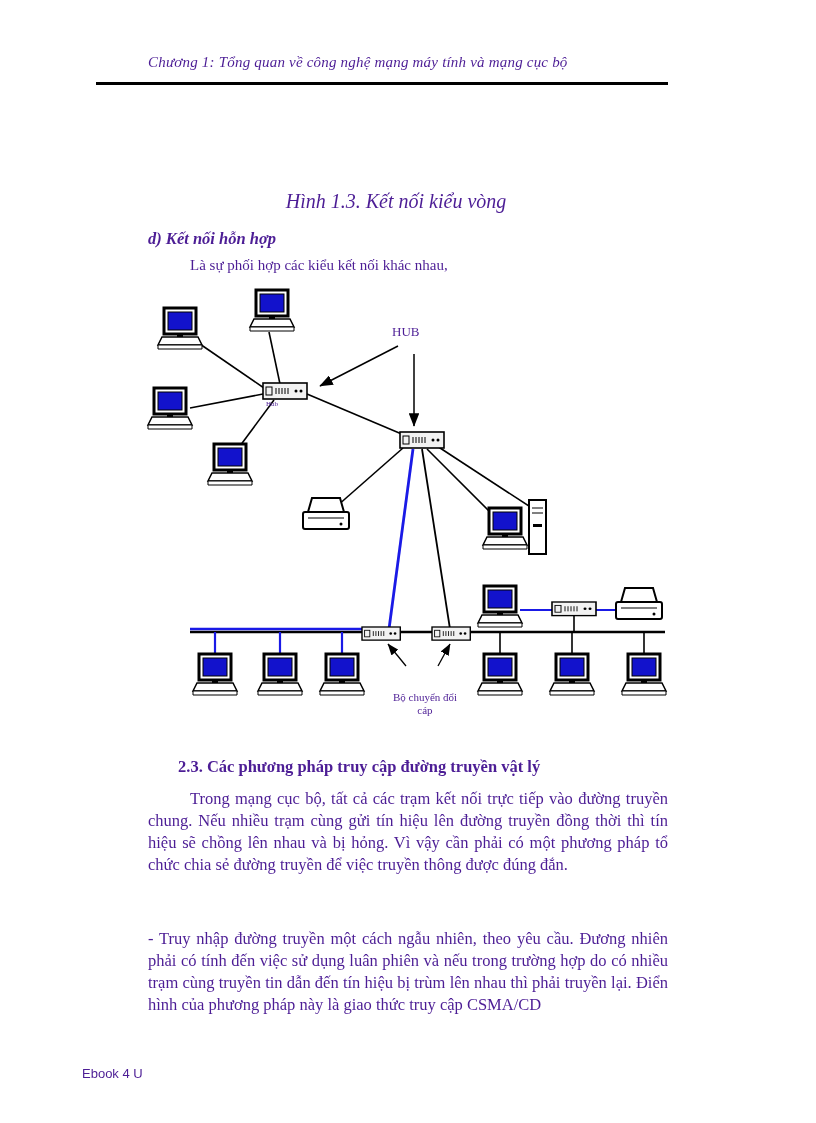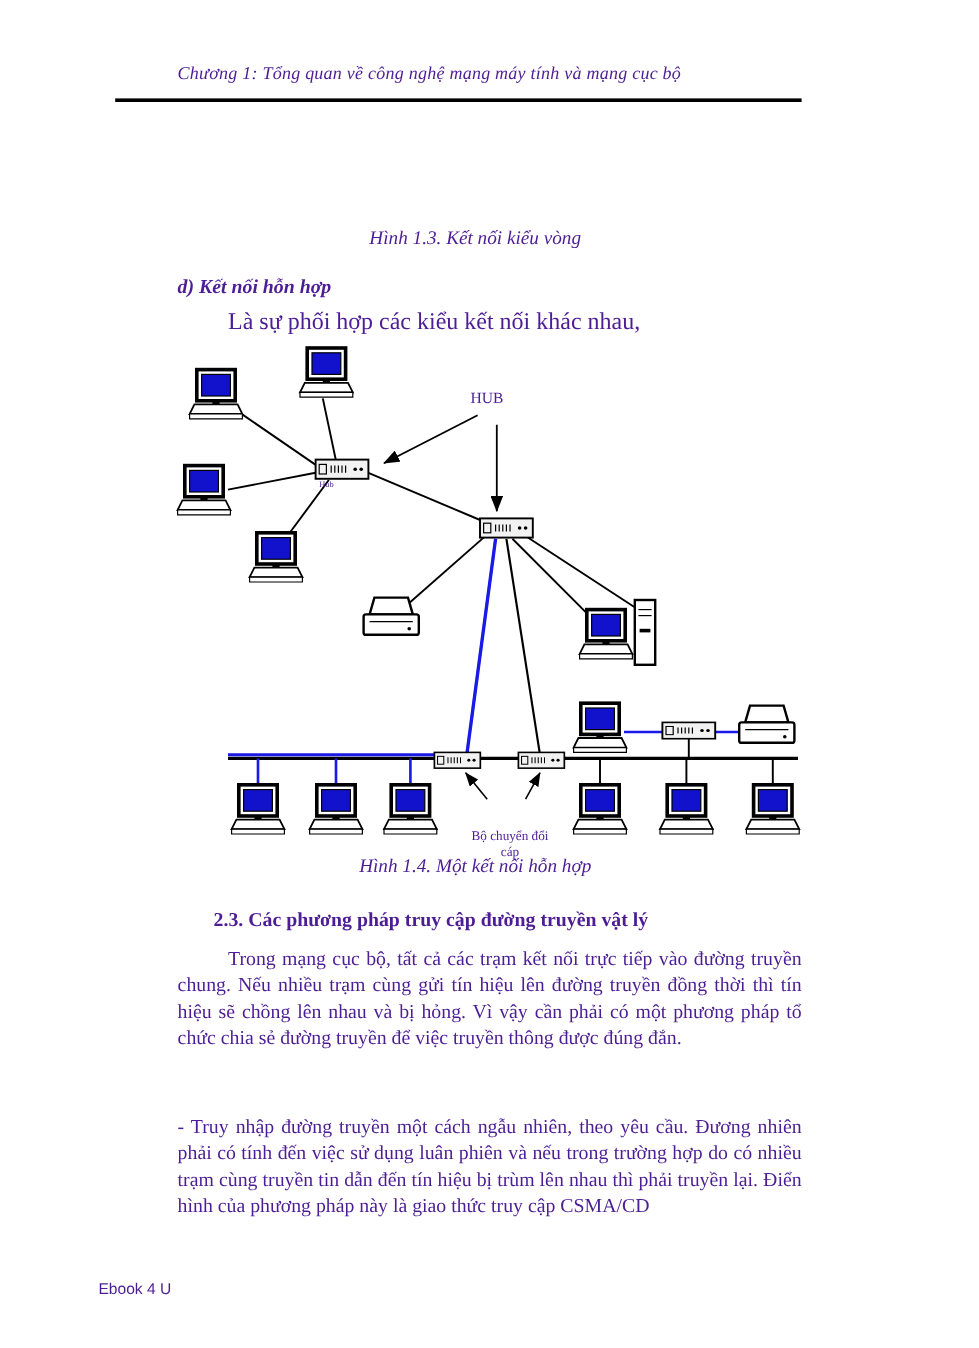--- a/index.html
+++ b/index.html
@@ -8,25 +8,25 @@
     position:relative; width:816px; height:1123px; margin:0 auto;
     background:#ffffff; color:#4c1d95;
     font-family:"Liberation Serif", serif; overflow:hidden;
   }
   .abs { position:absolute; }
   .chapter-header {
     left:148px; top:54px; width:540px;
     font-style:italic; font-size:15px; letter-spacing:0.2px;
   }
   .header-rule { left:96px; top:82px; width:572px; height:3px; background:#000; }
-  .cap { left:96px; width:600px; text-align:center; font-style:italic; font-size:16px; }
+  .cap { left:96px; width:600px; text-align:center; font-style:italic; font-size:20px; }
   .cap13 { top:190px; }
   .cap14 { top:714px; }
   .heading-d { left:148px; top:229px; font-weight:bold; font-style:italic; font-size:16.5px; }
-  .intro-d { left:190px; top:257px; font-size:20px; }
+  .intro-d { left:190px; top:257px; font-size:15px; }
   .diagram { left:140px; top:282px; width:545px; height:432px; }
   .diagram svg { position:absolute; left:0; top:0; }
   .hub-callout { left:252px; top:42px; font-size:13px; }
   .hub-mini-label { left:126px; top:119px; font-size:7px; line-height:7px; }
   .converter-label { left:246px; top:384px; width:78px; text-align:center; font-size:11px; line-height:13px;margin-top:25px; }
   .sec23-heading { left:178px; top:757px; font-weight:bold; font-size:16.5px; }
   .body-par {
     left:148px; width:520px; font-size:16.5px; line-height:22px;
     text-align:justify;
   }
@@ -148,21 +148,20 @@
         <use href="#pc" x="410" y="372"></use>
         <use href="#pc" x="482" y="372"></use>
       </g>
     </svg>
 
     <div class="abs hub-callout">HUB</div>
     <div class="abs hub-mini-label">Hub</div>
     <div class="abs converter-label">Bộ chuyển đổi cáp</div>
   </div>
 
-  <div class="abs cap cap14">Hình 1.4. Một kết nối hỗn hợp</div>
 
   <div class="abs sec23-heading">2.3. Các phương pháp truy cập đường truyền vật lý</div>
   <div class="abs body-par p1">Trong mạng cục bộ, tất cả các trạm kết nối trực tiếp vào đường truyền chung. Nếu nhiều trạm cùng gửi tín hiệu lên đường truyền đồng thời thì tín hiệu sẽ chồng lên nhau và bị hỏng. Vì vậy cần phải có một phương pháp tổ chức chia sẻ đường truyền để việc truyền thông được đúng đắn.</div>
   <div class="abs body-par p3">- Truy nhập đường truyền một cách ngẫu nhiên, theo yêu cầu. Đương nhiên phải có tính đến việc sử dụng luân phiên và nếu trong trường hợp do có nhiều trạm cùng truyền tin dẫn đến tín hiệu bị trùm lên nhau thì phải truyền lại. Điển hình của phương pháp này là giao thức truy cập CSMA/CD</div>
 
   <div class="abs footer-brand">Ebook 4 U</div>
 
 </div>
 
 </body></html>

